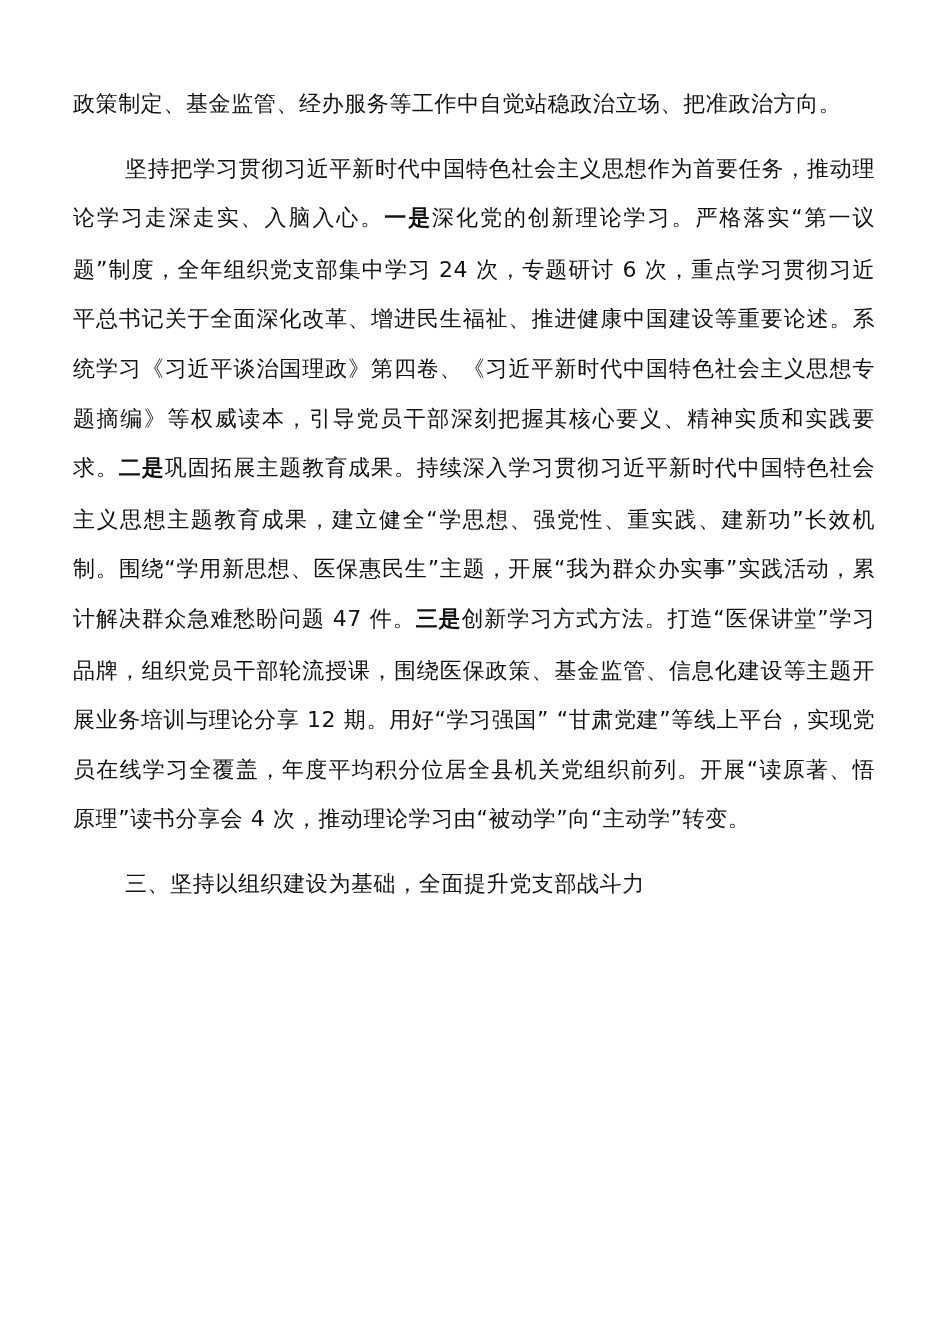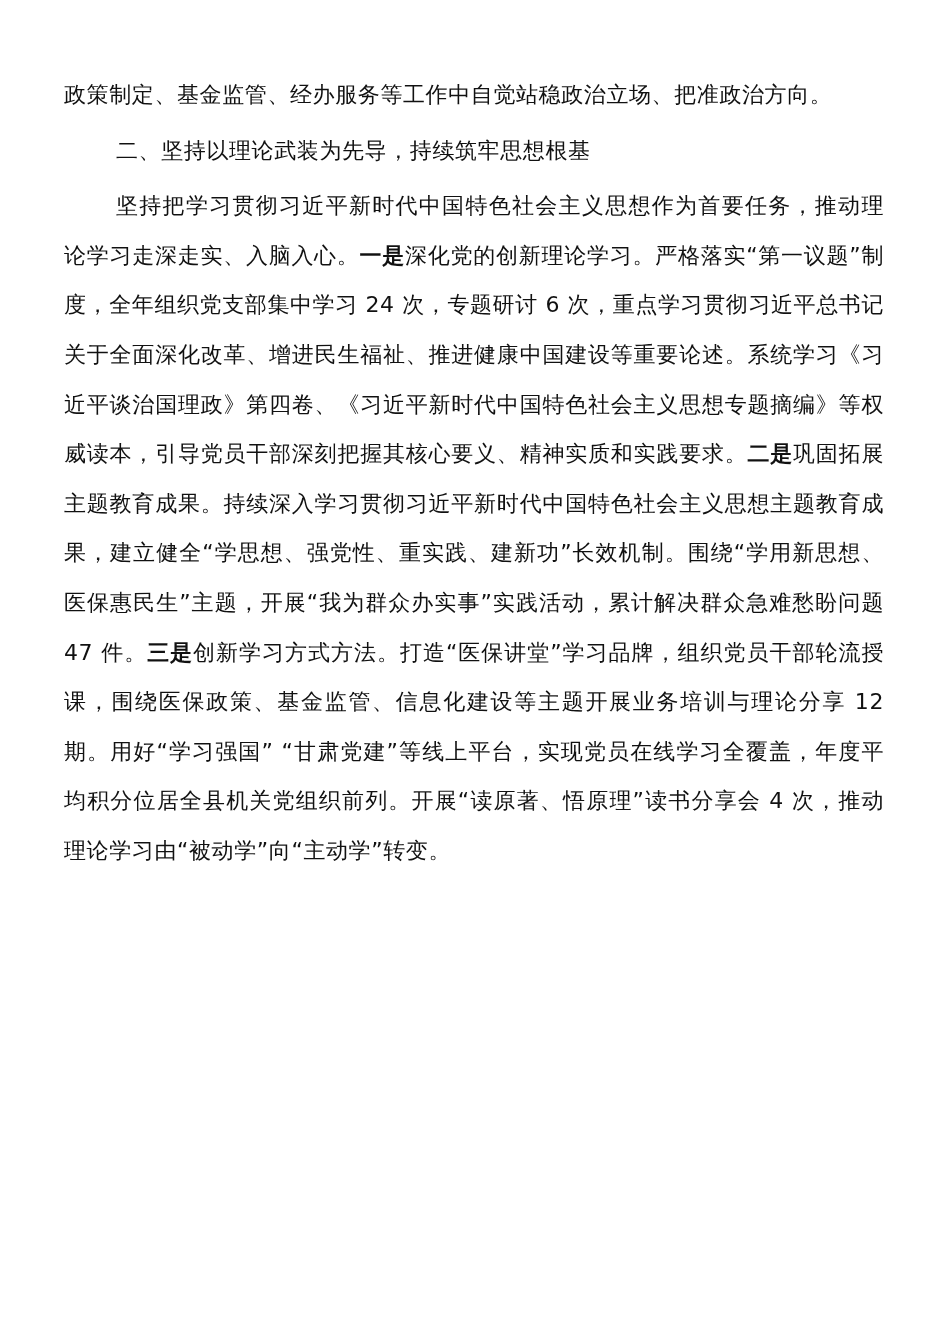--- a/index.html
+++ b/index.html
@@ -20,42 +20,43 @@
       width: 832px;
       font-family: "DejaVu Sans", "Liberation Sans", sans-serif;
       font-size: 22px;
       color: #111111;
       line-height: 49.6px;
       text-align: justify;
       text-justify: inter-character;
       letter-spacing: 0.6px;
     }
     .para {
-      margin: 6px;
+      margin: 15px;
       padding: 0;
     }
     .indent {
       text-indent: 52px;
     }
     .heading {
       text-indent: 52px;
     }
     .bold {
       font-weight: bold;
+      font-family: Liberation Mono, monospace;
     }
   </style>
 </head>
 <body>
 
 <div class="page">
 
   <p class="para">
     <span>政策制定、基金监管、经办服务等工作中自觉站稳政治立场、把准政治方向。</span>
   </p>
 
-  <p class="para heading">
-    <span>二、坚持以理论武装为先导，持续筑牢思想根基</span>
-  </p>
 
   <p class="para indent"><span>坚持把学习贯彻习近平新时代中国特色社会主义思想作为首要任务，推动理论学习走深走实、入脑入心。</span><span class="bold">一是</span><span>深化党的创新理论学习。严格落实“第一议题”制度，全年组织党支部集中学习 24 次，专题研讨 6 次，重点学习贯彻习近平总书记关于全面深化改革、增进民生福祉、推进健康中国建设等重要论述。系统学习《习近平谈治国理政》第四卷、《习近平新时代中国特色社会主义思想专题摘编》等权威读本，引导党员干部深刻把握其核心要义、精神实质和实践要求。</span><span class="bold">二是</span><span>巩固拓展主题教育成果。持续深入学习贯彻习近平新时代中国特色社会主义思想主题教育成果，建立健全“学思想、强党性、重实践、建新功”长效机制。围绕“学用新思想、医保惠民生”主题，开展“我为群众办实事”实践活动，累计解决群众急难愁盼问题 47 件。</span><span class="bold">三是</span><span>创新学习方式方法。打造“医保讲堂”学习品牌，组织党员干部轮流授课，围绕医保政策、基金监管、信息化建设等主题开展业务培训与理论分享 12 期。用好“学习强国” “甘肃党建”等线上平台，实现党员在线学习全覆盖，年度平均积分位居全县机关党组织前列。开展“读原著、悟原理”读书分享会 4 次，推动理论学习由“被动学”向“主动学”转变。</span></p>
 
+  <p class="para heading">
+    <span>三、坚持以组织建设为基础，全面提升党支部战斗力</span>
+  </p>
 
 </div>
 
 </body></html>

